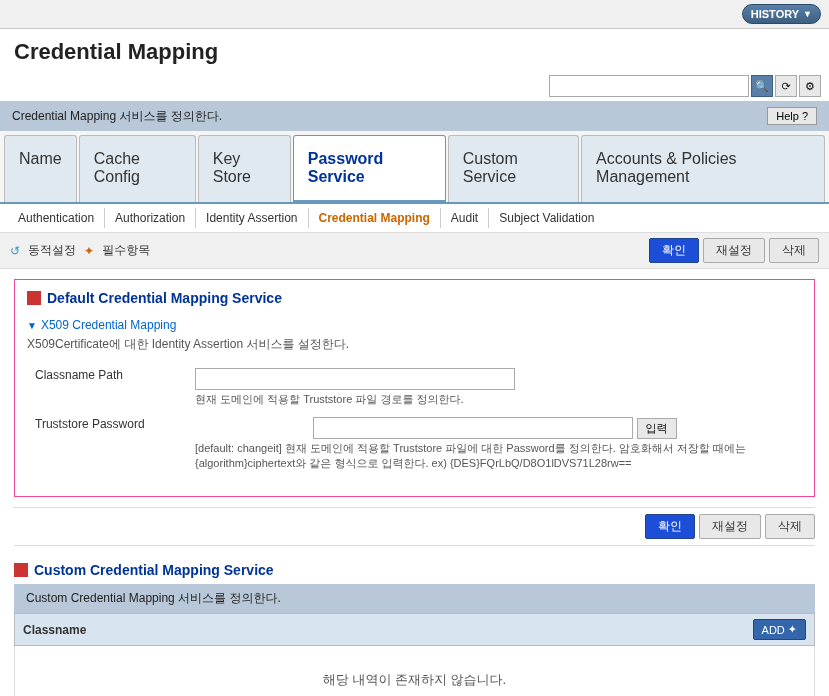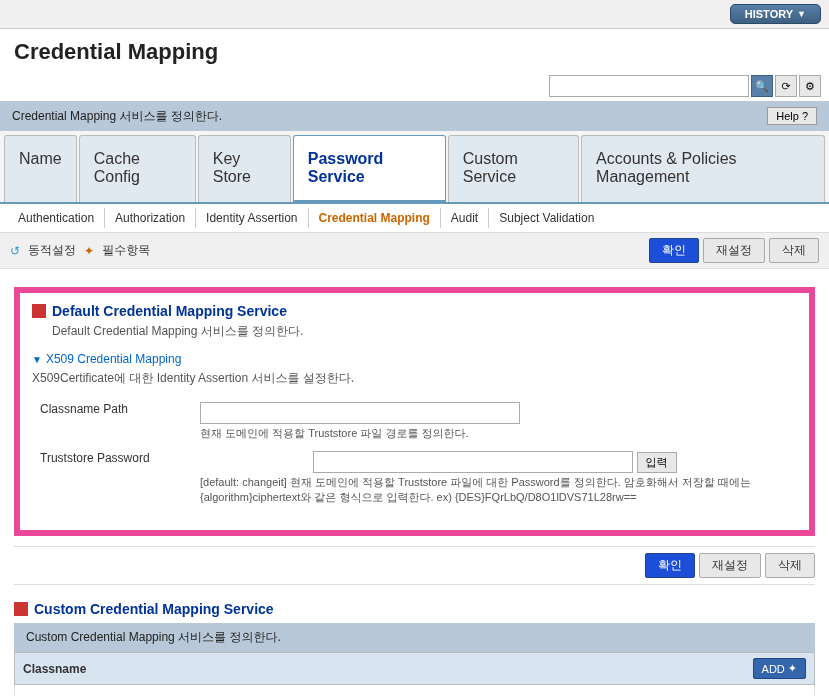--- a/index.html
+++ b/index.html
@@ -1,20 +1,20 @@
 <!DOCTYPE html>
 <html><head>
   <meta charset="utf-8">
   <style>
     * { box-sizing: border-box; margin: 0; padding: 0; }
     body { font-family: Arial, sans-serif; font-size: 12px; background: #fff; color: #333; width: 829px; }
 
     
     .top-bar { display: flex; justify-content: flex-end; align-items: center; padding: 4px 8px; background: #f0f0f0; border-bottom: 1px solid #ccc; }
-    .history-btn { background: linear-gradient(to bottom, #5a7fa8, #3d5f80); color: #fff; border: 1px solid #2a4a6a; padding: 3px 14px; font-size: 11px; font-weight: bold; cursor: pointer; border-radius: 5px; display: flex; align-items: center; gap: 4px; }
+    .history-btn { background: linear-gradient(to bottom, #5a7fa8, #3d5f80); color: #fff; border: 1px solid #2a4a6a; padding: 3px 8px; font-size: 11px; font-weight: bold; cursor: pointer; border-radius: 10px; display: flex; align-items: center; gap: 4px; }
     .history-btn::after { content: '▼'; font-size: 9px; }
 
     
     .page-title { font-size: 22px; font-weight: bold; padding: 10px 14px 8px; color: #222; }
 
     
     .search-bar { display: flex; justify-content: flex-end; align-items: center; padding: 2px 8px 4px; gap: 2px; }
     .search-input { width: 200px; height: 22px; border: 1px solid #aaa; padding: 0 4px; font-size: 11px; }
     .search-btn { width: 22px; height: 22px; background: #5a7fa8; border: 1px solid #3d5f80; cursor: pointer; display: flex; align-items: center; justify-content: center; color: #fff; font-size: 11px; }
     .icon-btn { width: 22px; height: 22px; background: #e8e8e8; border: 1px solid #aaa; cursor: pointer; display: flex; align-items: center; justify-content: center; font-size: 11px; }
@@ -80,21 +80,21 @@
 
     
     .data-table { width: 100%; border-collapse: collapse; margin-top: 0; }
     .data-table th { background: #d8e4f0; border: 1px solid #bbb; padding: 5px 8px; font-size: 12px; text-align: left; }
     .data-table td { border: 1px solid #ddd; padding: 5px 8px; font-size: 12px; }
     .add-btn { background: #3366aa; color: #fff; border: 1px solid #224488; padding: 3px 8px; font-size: 11px; cursor: pointer; border-radius: 2px; display: flex; align-items: center; gap: 3px; }
 
     
     .empty-msg { text-align: center; padding: 20px; font-size: 13px; color: #555; }
 
-    .outer-border { border: 6px solid #ec4899; margin: 8px 0 10px; }
+    .outer-border { border: 1px solid #ec4899; margin: 0 0 10px; }
   </style>
 </head>
 <body>
 
 <div class="top-bar">
   <button class="history-btn">HISTORY</button>
 </div>
 
 <div class="page-title">Credential Mapping</div>
 
@@ -143,21 +143,20 @@
 </div>
 
 <div class="content">
 
   <div class="outer-border">
     <div style="padding: 10px 12px;">
       <div class="section-header">
         <span class="section-icon"></span>
         <span class="section-title">Default Credential Mapping Service</span>
       </div>
-      <div class="section-desc">Default Credential Mapping 서비스를 정의한다.</div>
 
       <div class="subsection">
         <div class="subsection-link">X509 Credential Mapping</div>
         <div class="subsection-desc">X509Certificate에 대한 Identity Assertion 서비스를 설정한다.</div>
 
         <table class="form-table">
           <tbody>
               <tr>
             <td class="form-label">Classname Path</td>
             <td class="form-value">

